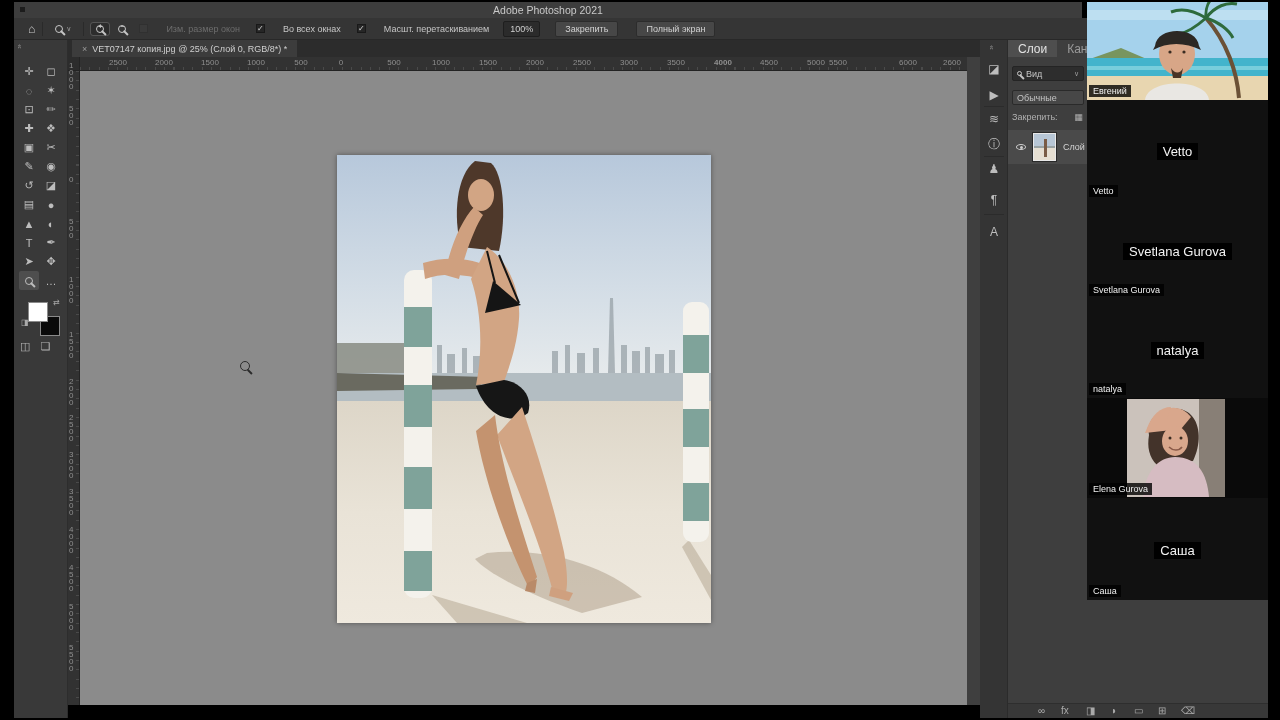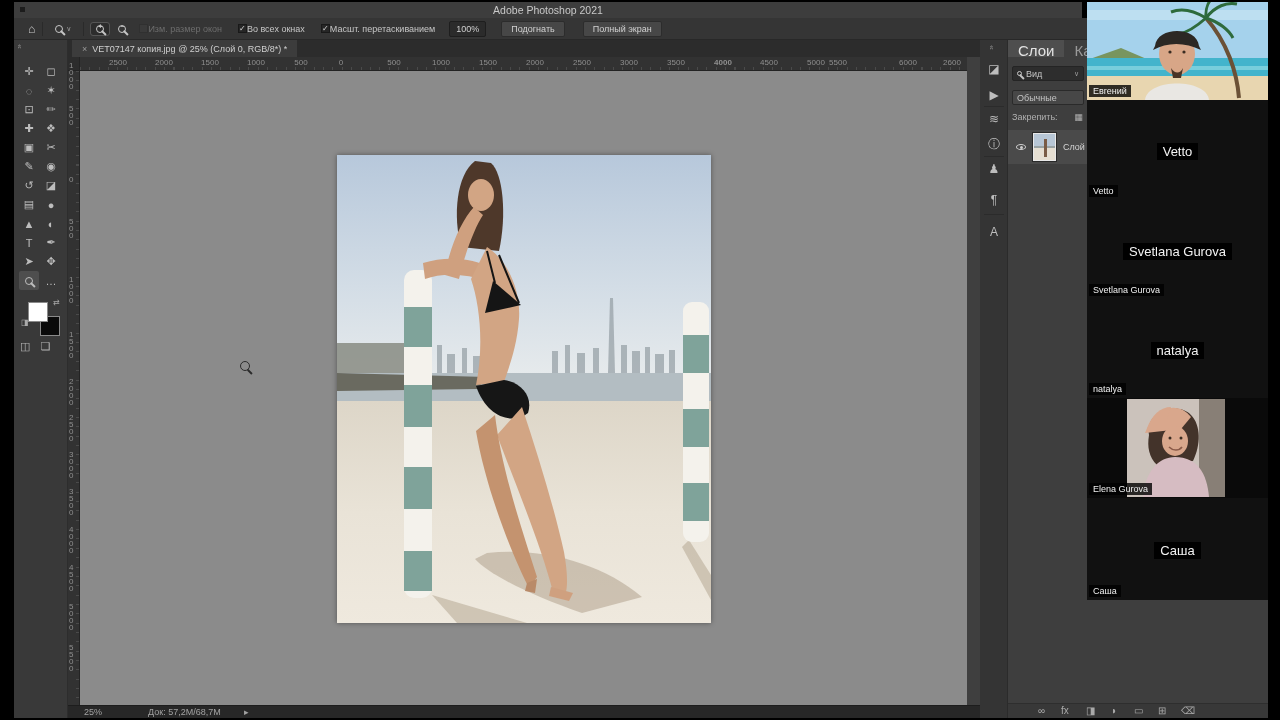--- a/index.html
+++ b/index.html
@@ -18,21 +18,21 @@
                 color:#c6c6c6; font-size:9px; }
   .vsep { width:1px; height:14px; background:#2a2a2a; margin:0 7px; }
   .mag { display:inline-block; width:8px; height:8px; border:1.5px solid currentColor;
          border-radius:50%; position:relative; }
   .mag::after { content:''; position:absolute; width:6px; height:1.5px; background:currentColor;
                 bottom:-2px; right:-4px; transform:rotate(45deg); }
   .mag .sign { position:absolute; left:0; top:-3px; width:100%; text-align:center;
                font-size:7px; font-weight:bold; }
   .tool-btn { display:flex; align-items:center; gap:3px; padding:2px 5px; border-radius:2px; }
   .tool-btn.pressed { background:#2c2c2c; outline:1px solid #555; }
-  .chk { display:flex; align-items:flex-start; gap:0; margin:0 8px; white-space:nowrap; }
+  .chk { display:flex; align-items:flex-start; gap:18px; margin:0 8px; white-space:nowrap; }
   .chk .box { width:9px; height:9px; background:#262626; border:1px solid #191919;
               color:#d8d8d8; font-size:8px; line-height:8px; text-align:center; }
   .chk.dim { color:#6d6d6d; }
   .chk.dim .box { background:#3a3a3a; border-color:#303030; color:transparent; }
   .val-box { background:#2b2b2b; border:1px solid #1e1e1e; color:#cfcfcf;
              padding:2px 6px; margin:0 6px; border-radius:2px; }
   .push-btn { background:#474747; border:1px solid #2c2c2c; border-radius:2px;
               color:#d2d2d2; padding:2px 9px; margin:0 9px; white-space:nowrap; }
 
   
@@ -88,21 +88,21 @@
   
   #dock { left:980px; top:40px; width:288px; height:678px; background:#3f3f3f; }
   #panel-strip { position:absolute; left:0; top:0; width:28px; height:678px; background:#343434;
                  border-right:1px solid #2b2b2b; }
   #strip-collapse { position:absolute; left:9px; top:3px; color:#9a9a9a; font-size:8px;
                     transform:rotate(90deg); }
   .strip-ic { position:absolute; left:0; width:28px; text-align:center; color:#bdbdbd; font-size:12px; }
   .strip-div { position:absolute; left:4px; width:20px; height:1px; background:#2b2b2b; }
 
   #layers-panel { position:absolute; left:28px; top:0; width:260px; height:678px; background:#3e3e3e; }
-  #layers-tabs { position:absolute; left:0; top:0; height:17px; display:flex; font-size:15px; }
+  #layers-tabs { position:absolute; left:0; top:0; height:17px; display:flex; font-size:12px; }
   #tab-layers { background:#4e4e4e; color:#e2e2e2; padding:2px 10px; }
   #tab-channels { color:#9a9a9a; padding:2px 10px; }
   .panel-box { position:absolute; left:4px; width:72px; height:15px; background:#2d2d2d;
                border:1px solid #242424; color:#c4c4c4; font-size:9px; display:flex;
                align-items:center; gap:4px; padding:0 4px; border-radius:2px; }
   #blend-box { background:#474747; border-color:#2a2a2a; }
   #lock-row { position:absolute; left:4px; top:72px; color:#b0b0b0; font-size:9px;
               display:flex; align-items:center; gap:17px; }
   #layer-row { position:absolute; left:0; top:90px; width:260px; height:34px; background:#4a4a4a;
                display:flex; align-items:center; gap:7px; padding-left:8px; }
@@ -166,21 +166,21 @@
     </span>
     <span class="chk">
       <span class="box">✓</span>
       <span>Во всех окнах</span>
     </span>
     <span class="chk">
       <span class="box">✓</span>
       <span>Масшт. перетаскиванием</span>
     </span>
     <span class="val-box">100%</span>
-    <span class="push-btn">Подогнать</span>
+    <span class="push-btn">Закрепить</span>
     <span class="push-btn">Полный экран</span>
   </div>
 
   <div class="abs" id="toolbar"></div>
   <div class="abs" id="toolbar-collapse">«</div>
   <div class="abs" id="tools">
       <div class="tool">✛</div>
       <div class="tool">◻</div>
       <div class="tool">◌</div>
       <div class="tool">✶</div>
@@ -372,25 +372,20 @@
           <path d="M190,428 L200,424 L198,438 L188,436 Z" fill="#b98a68"></path>
         </g>
       </svg>
     </div>
     <div class="abs" id="zoom-cursor">
       <span class="mag"></span>
     </div>
   </div>
   <div class="abs" id="canvas-gutter"></div>
 
-  <div class="abs" id="statusbar">
-    <span style="left:16px">25%</span>
-    <span style="left:80px">Док: 57,2M/68,7M</span>
-    <span style="left:176px">▸</span>
-  </div>
 
   <div class="abs" id="dock">
     <div id="panel-strip">
       <span id="strip-collapse">«</span>
     <span class="strip-ic" style="top: 22px;">◪</span>
         <span class="strip-ic" style="top: 48px;">▶</span>
         <div class="strip-div" style="top: 66px;"></div>
         <span class="strip-ic" style="top: 72px;">≋</span>
         <span class="strip-ic" style="top: 96px;">ⓘ</span>
         <div class="strip-div" style="top: 116px;"></div>

